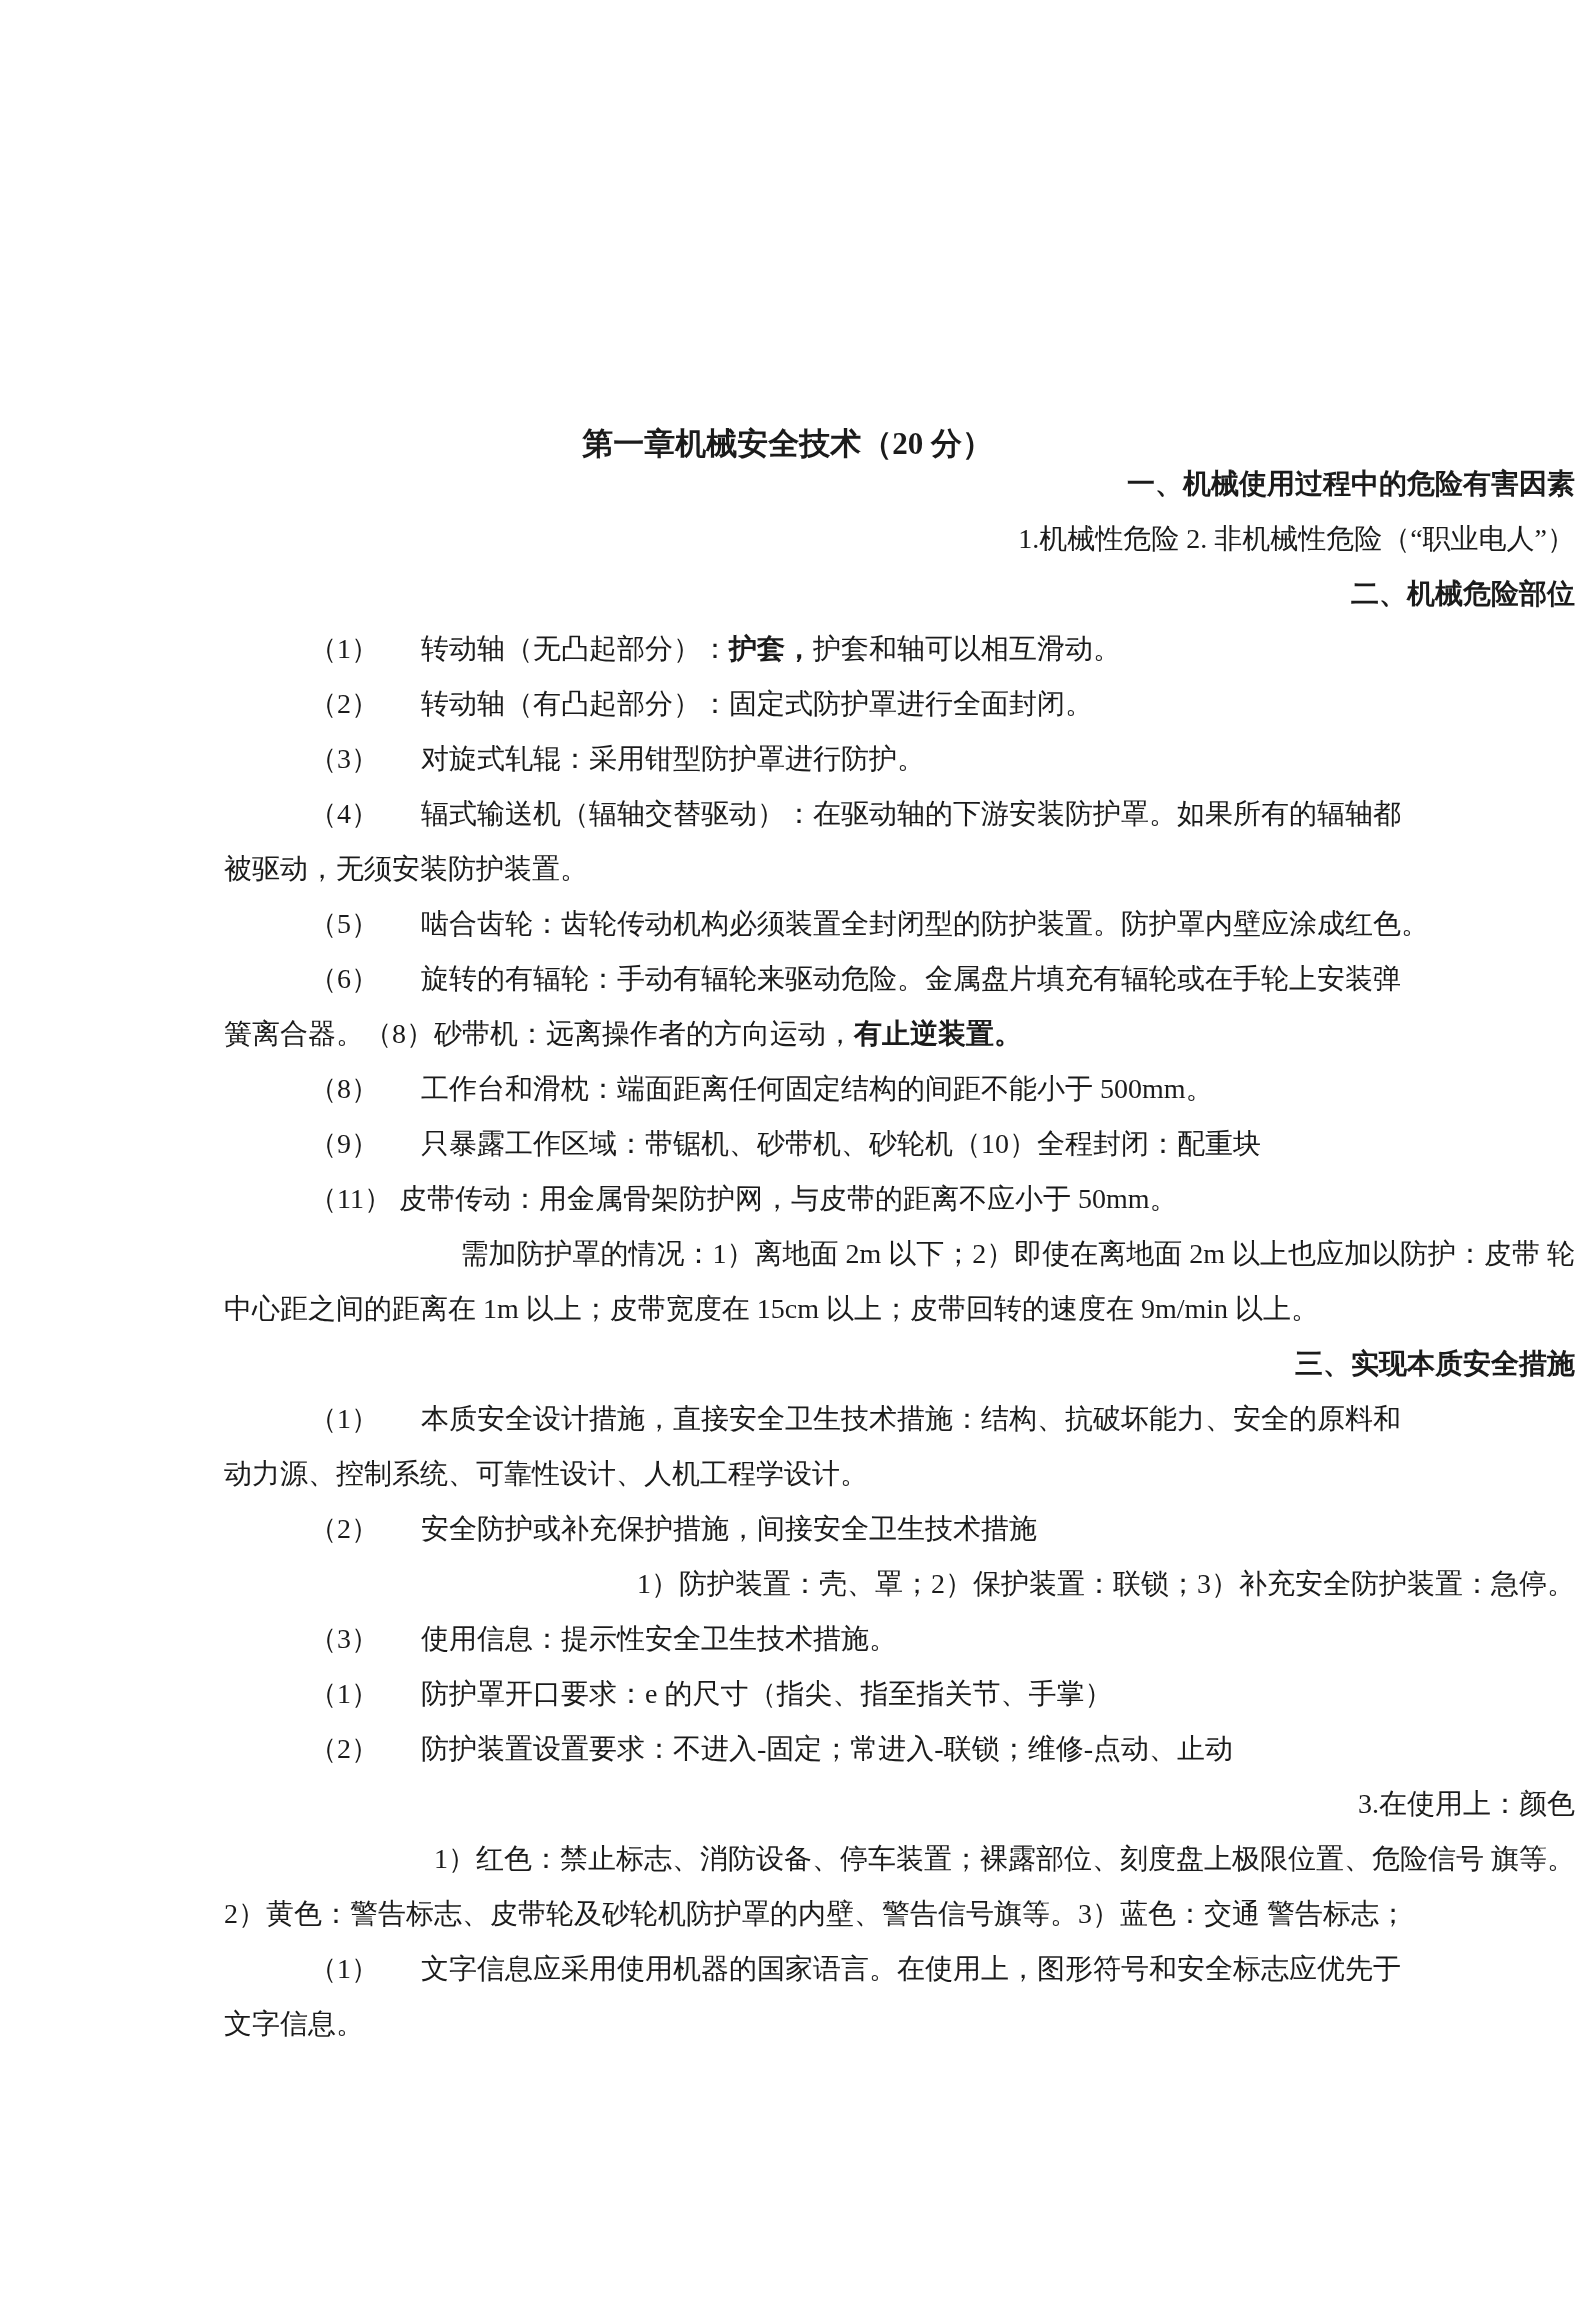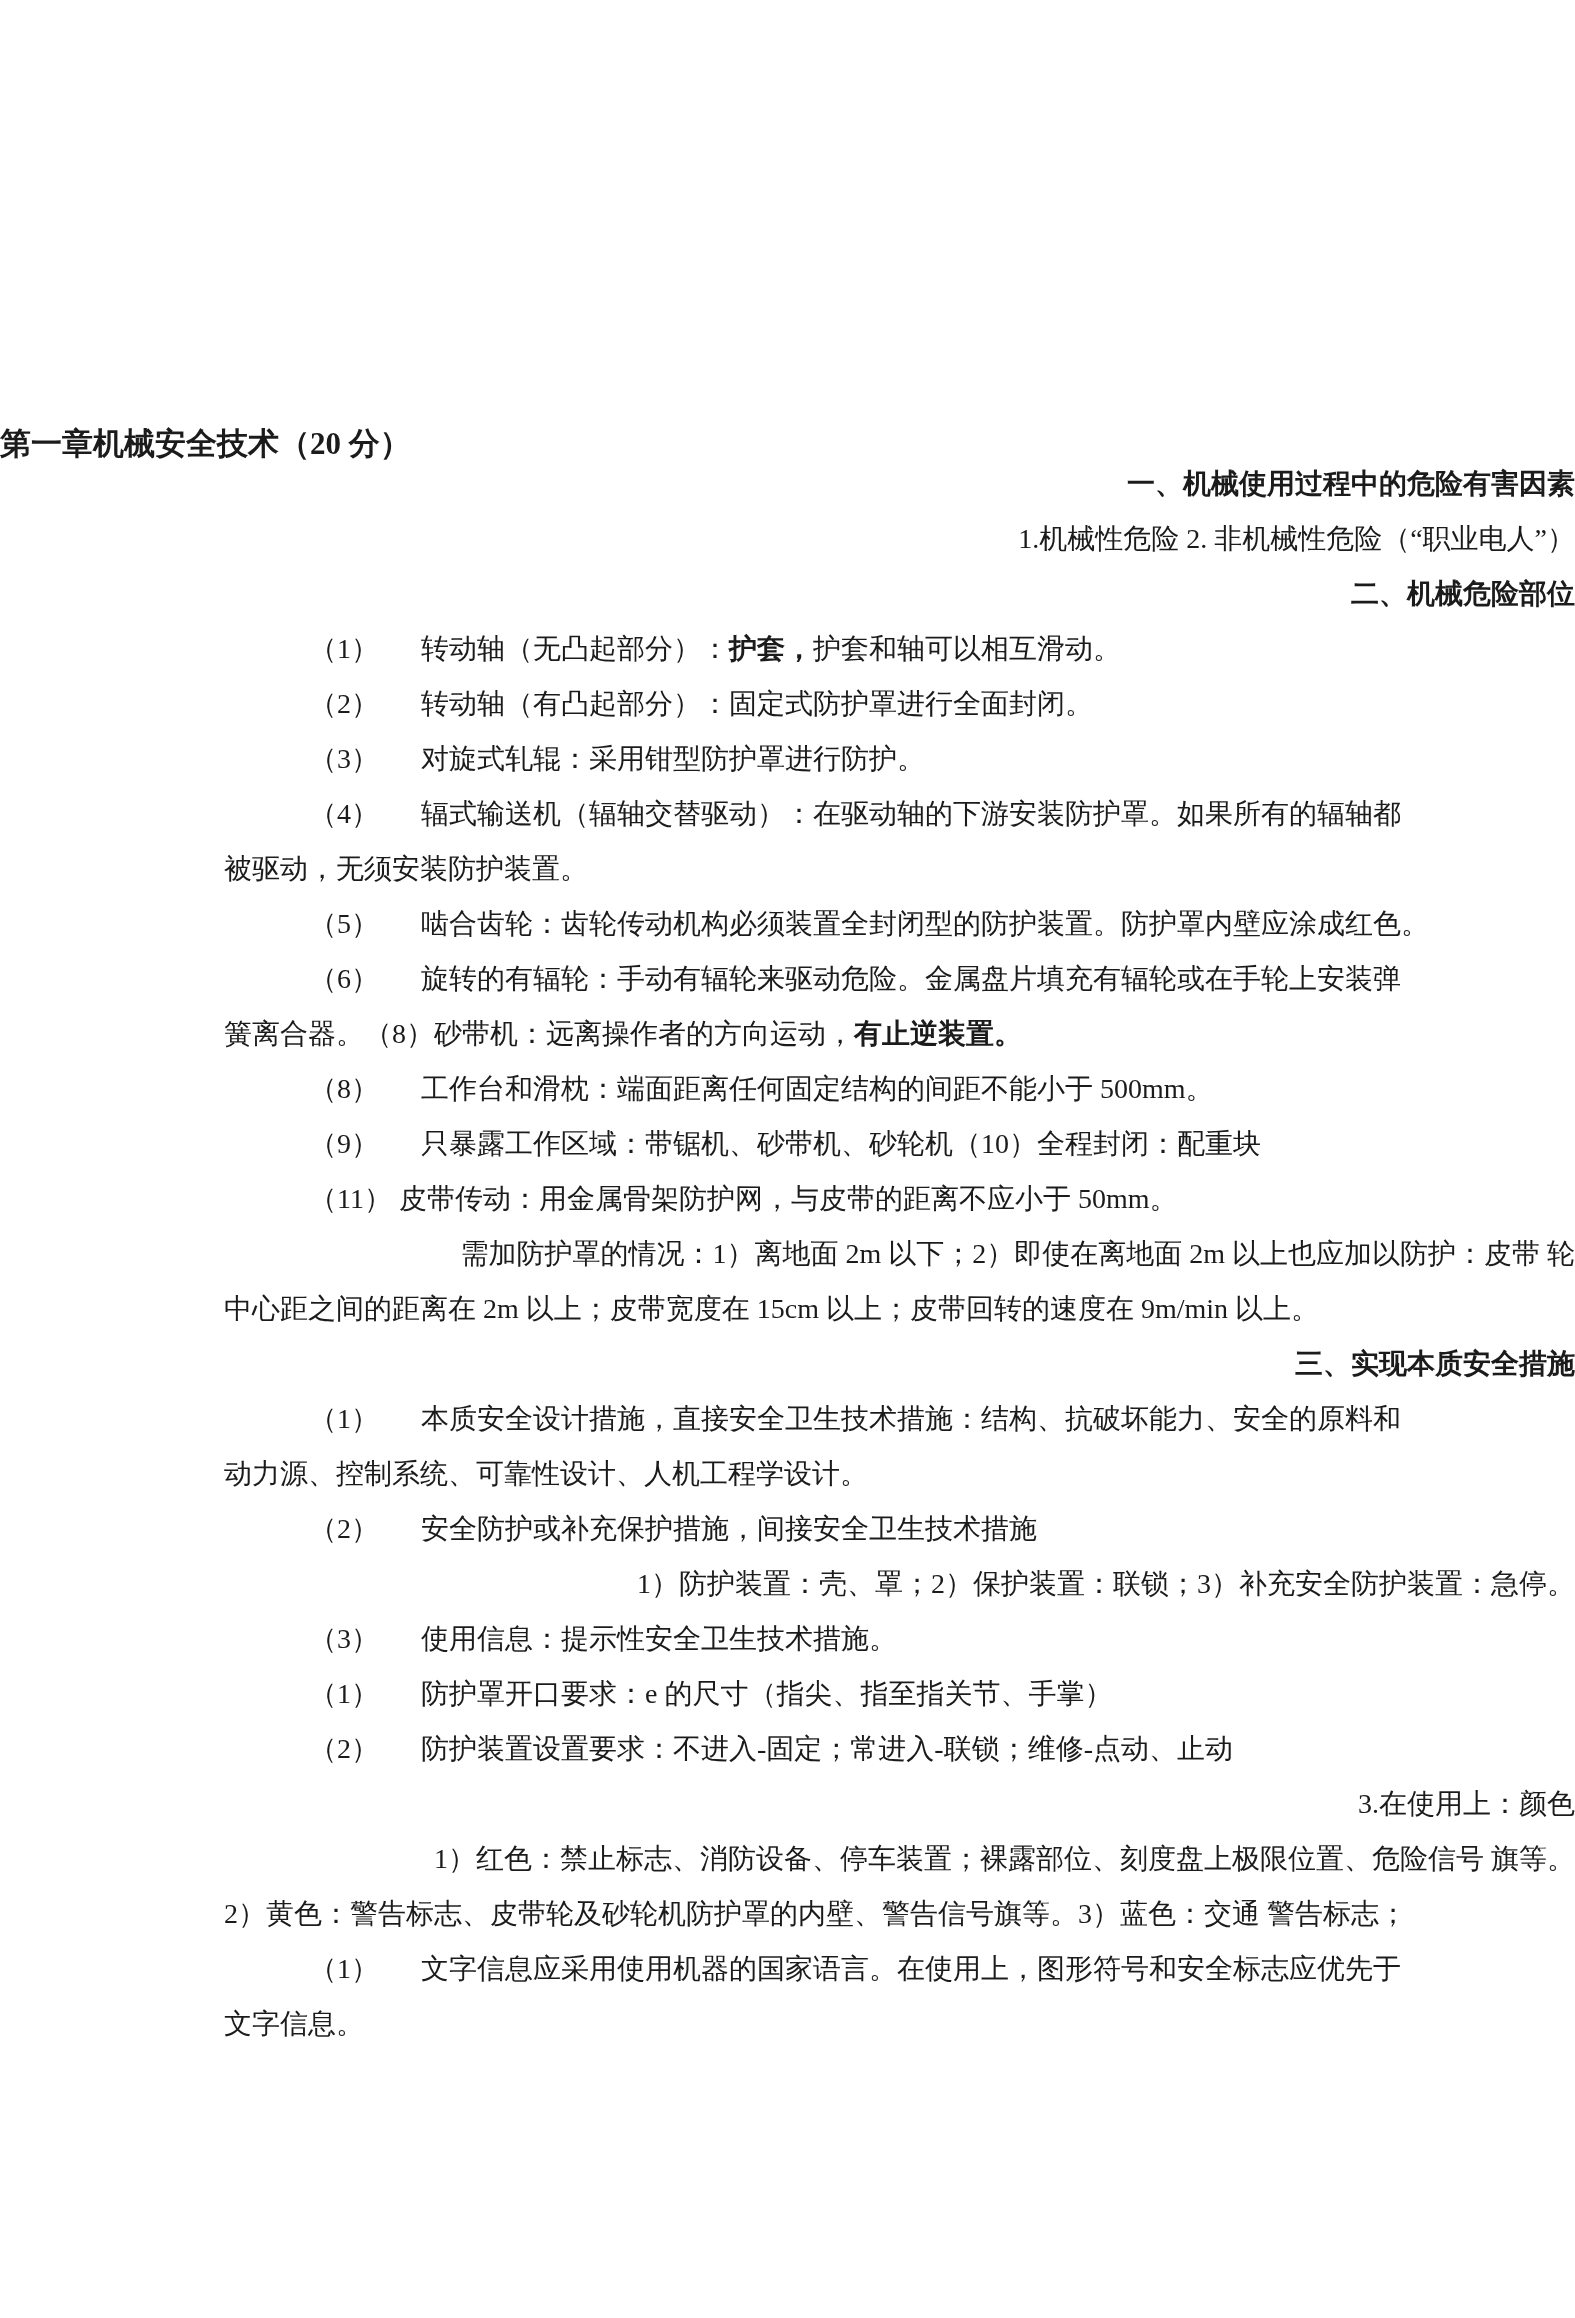--- a/index.html
+++ b/index.html
@@ -13,20 +13,21 @@
     font-family: "Liberation Serif", "DejaVu Serif", serif;
     overflow: hidden;
   }
   .title {
     position: absolute;
     top: 415px;
     left: 0;
     width: 100%;
     height: 58px;
     line-height: 58px;
+    text-align: center;
     font-size: 31px;
     font-weight: bold;
     white-space: pre;
   }
   #doc {
     position: absolute;
     top: 456px;
     left: 0;
     right: 0;
   }
@@ -60,21 +61,21 @@
       <div class="line l-item"><span class="label">（3）</span><span>对旋式轧辊：采用钳型防护罩进行防护。</span></div>
       <div class="line l-item"><span class="label">（4）</span><span>辐式输送机（辐轴交替驱动）：在驱动轴的下游安装防护罩。如果所有的辐轴都</span></div>
       <div class="line l-cont"><span>被驱动，无须安装防护装置。</span></div>
       <div class="line l-item"><span class="label">（5）</span><span>啮合齿轮：齿轮传动机构必须装置全封闭型的防护装置。防护罩内壁应涂成红色。</span></div>
       <div class="line l-item"><span class="label">（6）</span><span>旋转的有辐轮：手动有辐轮来驱动危险。金属盘片填充有辐轮或在手轮上安装弹</span></div>
       <div class="line l-cont"><span>簧离合器。（8）砂带机：远离操作者的方向运动，</span><span class="b">有止逆装置。</span></div>
       <div class="line l-item"><span class="label">（8）</span><span>工作台和滑枕：端面距离任何固定结构的间距不能小于 500mm。</span></div>
       <div class="line l-item"><span class="label">（9）</span><span>只暴露工作区域：带锯机、砂带机、砂轮机（10）全程封闭：配重块</span></div>
       <div class="line l-item-tight"><span class="label">（11）</span><span>皮带传动：用金属骨架防护网，与皮带的距离不应小于 50mm。</span></div>
       <div class="line l-para"><span>需加防护罩的情况：1）离地面 2m 以下；2）即使在离地面 2m 以上也应加以防护：皮带 轮</span></div>
-      <div class="line l-cont"><span>中心距之间的距离在 2m 以上；皮带宽度在 15cm 以上；皮带回转的速度在 9m/min 以上。</span></div>
+      <div class="line l-cont"><span>中心距之间的距离在 1m 以上；皮带宽度在 15cm 以上；皮带回转的速度在 9m/min 以上。</span></div>
       <div class="line l-h1num b"><span class="label">三、</span><span>实现本质安全措施</span></div>
       <div class="line l-item"><span class="label">（1）</span><span>本质安全设计措施，直接安全卫生技术措施：结构、抗破坏能力、安全的原料和</span></div>
       <div class="line l-cont"><span>动力源、控制系统、可靠性设计、人机工程学设计。</span></div>
       <div class="line l-item"><span class="label">（2）</span><span>安全防护或补充保护措施，间接安全卫生技术措施</span></div>
       <div class="line l-para"><span>1）防护装置：壳、罩；2）保护装置：联锁；3）补充安全防护装置：急停。</span></div>
       <div class="line l-item"><span class="label">（3）</span><span>使用信息：提示性安全卫生技术措施。</span></div>
       <div class="line l-item"><span class="label">（1）</span><span>防护罩开口要求：e 的尺寸（指尖、指至指关节、手掌）</span></div>
       <div class="line l-item"><span class="label">（2）</span><span>防护装置设置要求：不进入-固定；常进入-联锁；维修-点动、止动</span></div>
       <div class="line l-num"><span class="label">3.</span><span>在使用上：颜色</span></div>
       <div class="line l-para"><span>1）红色：禁止标志、消防设备、停车装置；裸露部位、刻度盘上极限位置、危险信号 旗等。</span></div>

